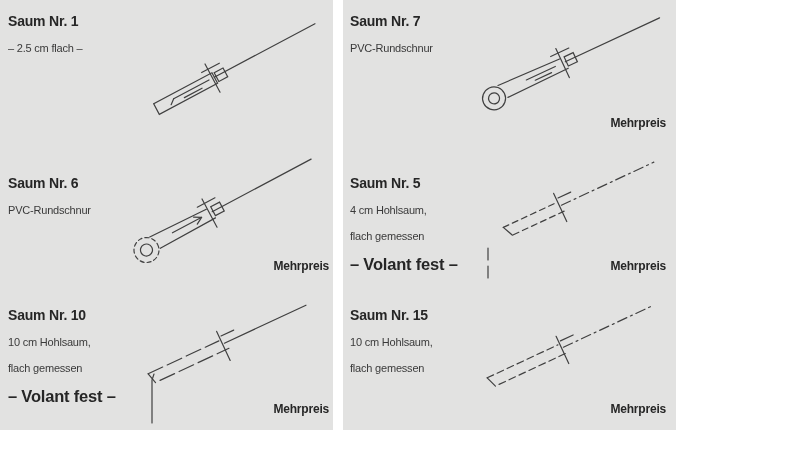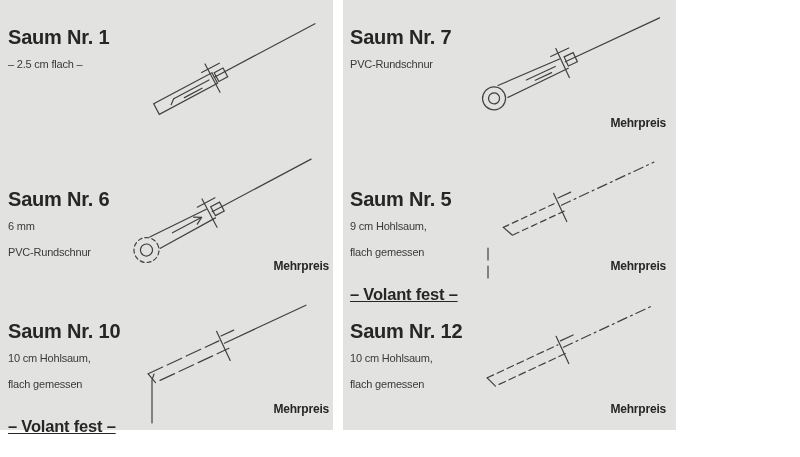--- a/index.html
+++ b/index.html
@@ -9,25 +9,25 @@
   #panel-left{left:0;}
   #panel-right{left:343px;}
   .cell{position:absolute;left:0;width:333px;}
   .r1{top:0;height:145px;}
   .r2{top:145px;height:145px;}
   .r3{top:290px;height:140px;}
   .tb{position:absolute;left:8px;top:12px;width:200px;}
   #panel-right .tb{left:7px;}
   .r2 .tb{top:29px;}
   .r3 .tb{top:16px;}
-  .title{font-size:20px;line-height:19px;font-weight:bold;margin:16px 0 5px 0;
+  .title{font-size:14px;line-height:19px;font-weight:bold;margin:0 0 5px 0;
          color:var(--title-color,#262626);letter-spacing:-0.2px;}
   .line{font-size:11px;line-height:25.5px;margin:0;letter-spacing:-0.2px;}
-  .note{font-size:16.5px;line-height:19px;font-weight:bold;margin:20px 0 0 0;
-        color:var(--title-color,#262626);letter-spacing:-0.2px;text-decoration:underline;}
+  .note{font-size:16.5px;line-height:19px;font-weight:bold;margin:6px 0 0 0;
+        color:var(--title-color,#262626);letter-spacing:-0.2px;}
   .mehrpreis{position:absolute;font-size:12px;font-weight:bold;
              color:var(--title-color,#262626);letter-spacing:-0.2px;}
   #panel-left .mehrpreis{right:4px;}
   #panel-right .mehrpreis{right:10px;}
   .r1 .mehrpreis{top:116px;}
   .r2 .mehrpreis{top:114px;}
   .r3 .mehrpreis{top:112px;}
   svg.drawing{position:absolute;overflow:visible;}
   svg.drawing line, svg.drawing rect, svg.drawing circle, svg.drawing polyline{
     fill:none;stroke:var(--line-color,#404040);stroke-width:1.2;stroke-linecap:round;}
@@ -56,21 +56,20 @@
             <line x1="-7" y1="-11" x2="13" y2="-11"></line>
             <rect x="4" y="-5" width="10" height="10"></rect>
           </g>
         </g>
       </svg>
     </section>
 
     <section class="cell r2">
       <div class="tb">
         <h3 class="title">Saum Nr. 6</h3>
-        <p class="line">6 mm</p>
         <p class="line">PVC-Rundschnur</p>
       </div>
       <svg class="drawing" style="left:130px;top:12px" width="185" height="125" viewBox="0 0 185 125">
         <g transform="translate(80,57) rotate(-28)">
           <line x1="3" y1="-1" x2="115" y2="-1"></line>
           <line x1="-64" y1="-8" x2="-1" y2="-6"></line>
           <line x1="-60" y1="7" x2="3" y2="6"></line>
           <circle cx="-73" cy="2" r="12.5" stroke-dasharray="4 3"></circle>
           <circle cx="-73" cy="2" r="6"></circle>
           <line x1="-42" y1="-1" x2="-10" y2="-1"></line>
@@ -132,21 +131,21 @@
             <rect x="4" y="-6" width="10" height="10"></rect>
           </g>
         </g>
       </svg>
       <div class="mehrpreis">Mehrpreis</div>
     </section>
 
     <section class="cell r2">
       <div class="tb">
         <h3 class="title">Saum Nr. 5</h3>
-        <p class="line">9 cm Hohlsaum,</p>
+        <p class="line">4 cm Hohlsaum,</p>
         <p class="line">flach gemessen</p>
         <p class="note">– Volant fest –</p>
       </div>
       <svg class="drawing" style="left:132px;top:13px" width="195" height="135" viewBox="0 0 195 135">
         <g transform="translate(85,49) rotate(-25)">
           <line x1="2" y1="-1" x2="104" y2="-1" stroke-dasharray="10 4 2 4"></line>
           <line x1="-60" y1="-5.5" x2="-2" y2="-5.5" stroke-dasharray="6 4"></line>
           <line x1="-54" y1="5.5" x2="4" y2="5.5" stroke-dasharray="6 4"></line>
           <line x1="-60" y1="-5.5" x2="-55" y2="5.5"></line>
           <g>
@@ -154,21 +153,21 @@
             <line x1="2" y1="-9" x2="16" y2="-9"></line>
           </g>
         </g>
         <line x1="13" y1="90" x2="13" y2="120" stroke-dasharray="12 6"></line>
       </svg>
       <div class="mehrpreis">Mehrpreis</div>
     </section>
 
     <section class="cell r3">
       <div class="tb">
-        <h3 class="title">Saum Nr. 12</h3>
+        <h3 class="title">Saum Nr. 15</h3>
         <p class="line">10 cm Hohlsaum,</p>
         <p class="line">flach gemessen</p>
       </div>
       <svg class="drawing" style="left:132px;top:13px" width="195" height="105" viewBox="0 0 195 105">
         <g transform="translate(87,46) rotate(-25)">
           <line x1="2" y1="-1" x2="100" y2="-1" stroke-dasharray="10 4 2 4"></line>
           <line x1="-80" y1="-5.5" x2="-2" y2="-5.5" stroke-dasharray="7 4"></line>
           <line x1="-72" y1="5.5" x2="4" y2="5.5" stroke-dasharray="7 4"></line>
           <line x1="-80" y1="-5.5" x2="-76" y2="5.5"></line>
           <g>

